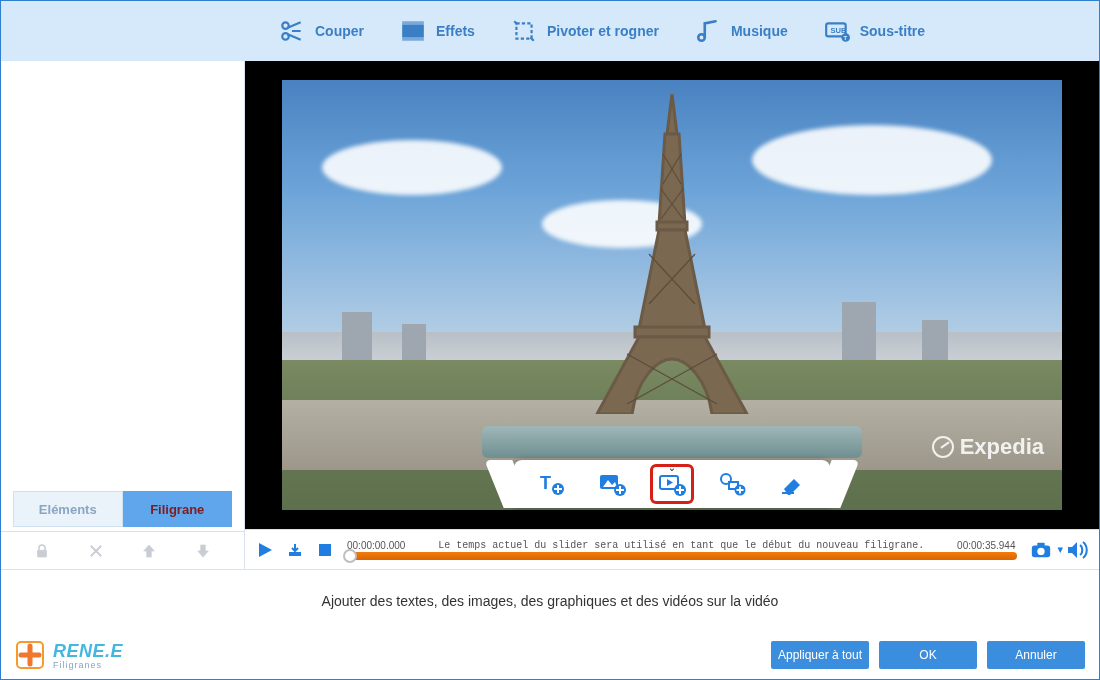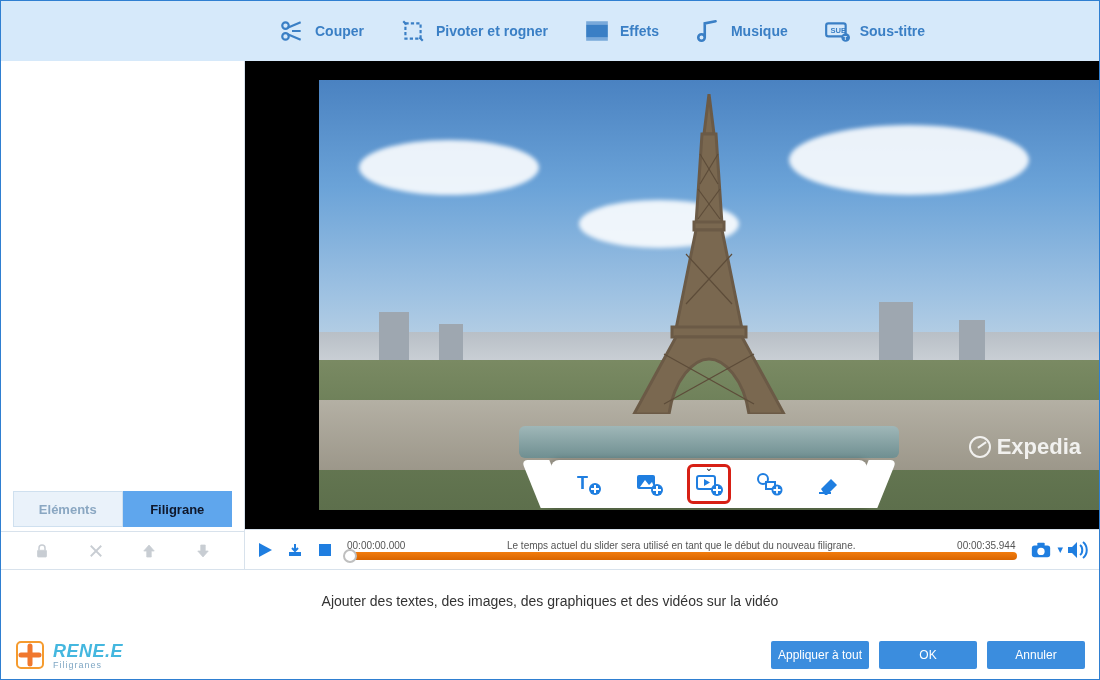--- a/index.html
+++ b/index.html
@@ -28,27 +28,27 @@
   .tool .ico{width:26px;height:26px;display:flex;align-items:center;justify-content:center;}
   .tool .ico svg{width:26px;height:26px;fill:var(--toolbar-text);}
   .tool.active .ico svg{fill:#fff;}
   
   .main{flex:1;display:flex;min-height:0;}
   .sidebar{width:244px;background:#fff;border-right:1px solid var(--panel-border);display:flex;flex-direction:column;}
   .sidebar-space{flex:1;}
   .side-tabs{height:36px;display:flex;margin:0 12px 4px 12px;}
   .side-tab{flex:1;display:flex;align-items:center;justify-content:center;font-size:13px;font-weight:600;cursor:pointer;border:1px solid #cfe0ef;}
   .side-tab.inactive{background:#eaf2fa;color:#8aa7c2;}
-  .side-tab.active{background:var(--active2);color:#0f172a;border-color:var(--active2);}
+  .side-tab.active{background:var(--active2);color:#7f1d1d;border-color:var(--active2);}
   .side-actions{height:38px;border-top:1px solid var(--panel-border);display:flex;align-items:center;justify-content:space-around;padding:0 14px;}
   .side-actions .sa{width:28px;height:28px;display:flex;align-items:center;justify-content:center;cursor:pointer;}
   .side-actions svg{width:18px;height:18px;stroke:#c8cdd3;fill:#c8cdd3;}
   
   .preview-col{flex:1;display:flex;flex-direction:column;min-width:0;}
-  .stage{flex:1;background:#000;display:flex;align-items:center;justify-content:flex-end;position:relative;overflow:hidden;}
+  .stage{flex:1;background:#000;display:flex;align-items:center;justify-content:center;position:relative;overflow:hidden;}
   .video-frame{position:relative;width:780px;height:430px;}
   .sky{position:absolute;inset:0;background:linear-gradient(#4a82c1 0%,#6ba3d8 25%,#9fc2e2 50%,#bfd4e5 65%,#d9e3ea 75%);} 
   .cloud{position:absolute;background:rgba(255,255,255,0.88);border-radius:50%;filter:blur(2px);}
   .c1{width:180px;height:55px;left:40px;top:60px;}
   .c2{width:240px;height:70px;left:470px;top:45px;}
   .c3{width:160px;height:48px;left:260px;top:120px;}
   .ground{position:absolute;left:0;right:0;bottom:0;height:150px;background:linear-gradient(#7a8a63 0%,#6a7d56 40%,#5d6f4c 100%);} 
   .plaza{position:absolute;left:0;right:0;bottom:40px;height:70px;background:linear-gradient(#b4b0a4,#9c978a);} 
   .pool{position:absolute;left:200px;right:200px;bottom:52px;height:32px;background:linear-gradient(#9fb7b8,#6f8f91);border-radius:6px;}
   .city{position:absolute;left:0;right:0;bottom:140px;height:38px;background:linear-gradient(#b8bfc6,#cfd4d9);} 
@@ -65,21 +65,21 @@
   .wm-btn{width:40px;height:36px;display:flex;align-items:center;justify-content:center;cursor:pointer;position:relative;z-index:2;border-radius:4px;}
   .wm-btn.sel{outline:3px solid #d72015;outline-offset:-1px;}
   .wm-btn .caret{position:absolute;top:-4px;font-size:10px;color:#222;}
   .wm-btn svg{width:28px;height:26px;}
   
   .timeline{height:40px;background:#fff;border-top:1px solid var(--panel-border);display:flex;align-items:center;padding:0 10px;gap:10px;}
   .tl-btn{width:20px;height:20px;cursor:pointer;display:flex;align-items:center;justify-content:center;}
   .tl-btn svg{width:16px;height:16px;fill:#1f7ee0;}
   .tl-info{flex:1;display:flex;flex-direction:column;gap:1px;}
   .tl-top{display:flex;justify-content:space-between;font-size:10px;color:#555;padding:0 2px;}
-  .tl-msg{flex:1;text-align:center;}
+  .tl-msg{flex:1;text-align:center;font-family:Liberation Mono, monospace;}
   .track{position:relative;height:8px;background:linear-gradient(var(--orange),#d96500);border-radius:4px;}
   .thumb{position:absolute;left:0;top:50%;transform:translate(-2px,-50%);width:14px;height:14px;background:#fff;border:2px solid #bfbfbf;border-radius:50%;}
   .tl-right{display:flex;align-items:center;gap:2px;}
   .tl-right svg{width:22px;height:20px;fill:#1f7ee0;}
   
   .bottom{height:110px;border-top:1px solid var(--panel-border);display:flex;flex-direction:column;}
   .desc{flex:1;display:flex;align-items:center;justify-content:center;font-size:14px;color:#333;}
   .footer{height:48px;display:flex;align-items:center;padding:0 14px;gap:10px;}
   .logo{display:flex;align-items:center;gap:8px;}
   .logo-name{color:#44b7df;font-weight:700;font-size:18px;font-style:italic;letter-spacing:0.5px;}
@@ -100,35 +100,35 @@
             <circle cx="6" cy="7" r="3" fill="none" stroke="currentColor" stroke-width="2"></circle>
             <circle cx="6" cy="17" r="3" fill="none" stroke="currentColor" stroke-width="2"></circle>
             <path d="M8 9l12-5M8 15l12 5M12 12l8 0" stroke="currentColor" stroke-width="2" fill="none"></path>
           </svg>
         </span>
       <span>Couper</span>
     </div>
     <div class="tool">
       <span class="ico">
           <svg viewBox="0 0 24 24">
-            <rect x="5" y="5" width="14" height="14" fill="none" stroke="currentColor" stroke-width="2" stroke-dasharray="3 2"></rect>
-            <path d="M3 3l3 3M21 21l-3-3" stroke="currentColor" stroke-width="2"></path>
-          </svg>
-        </span>
-      <span>Pivoter et rogner</span>
-    </div>
-    <div class="tool">
-      <span class="ico">
-          <svg viewBox="0 0 24 24">
             <rect x="2" y="6" width="20" height="12" fill="currentColor"></rect>
             <rect x="2" y="3" width="20" height="3" fill="currentColor" opacity="0.6"></rect>
             <rect x="2" y="18" width="20" height="3" fill="currentColor" opacity="0.6"></rect>
           </svg>
         </span>
       <span>Effets</span>
+    </div>
+    <div class="tool">
+      <span class="ico">
+          <svg viewBox="0 0 24 24">
+            <rect x="5" y="5" width="14" height="14" fill="none" stroke="currentColor" stroke-width="2" stroke-dasharray="3 2"></rect>
+            <path d="M3 3l3 3M21 21l-3-3" stroke="currentColor" stroke-width="2"></path>
+          </svg>
+        </span>
+      <span>Pivoter et rogner</span>
     </div>
     <div class="tool">
       <span class="ico">
           <svg viewBox="0 0 24 24">
             <path d="M9 18a3 3 0 11-6 0 3 3 0 016 0zM9 18V5l10-2" fill="none" stroke="currentColor" stroke-width="2.4" stroke-linecap="round"></path>
           </svg>
         </span>
       <span>Musique</span>
     </div>
     <div class="tool">

